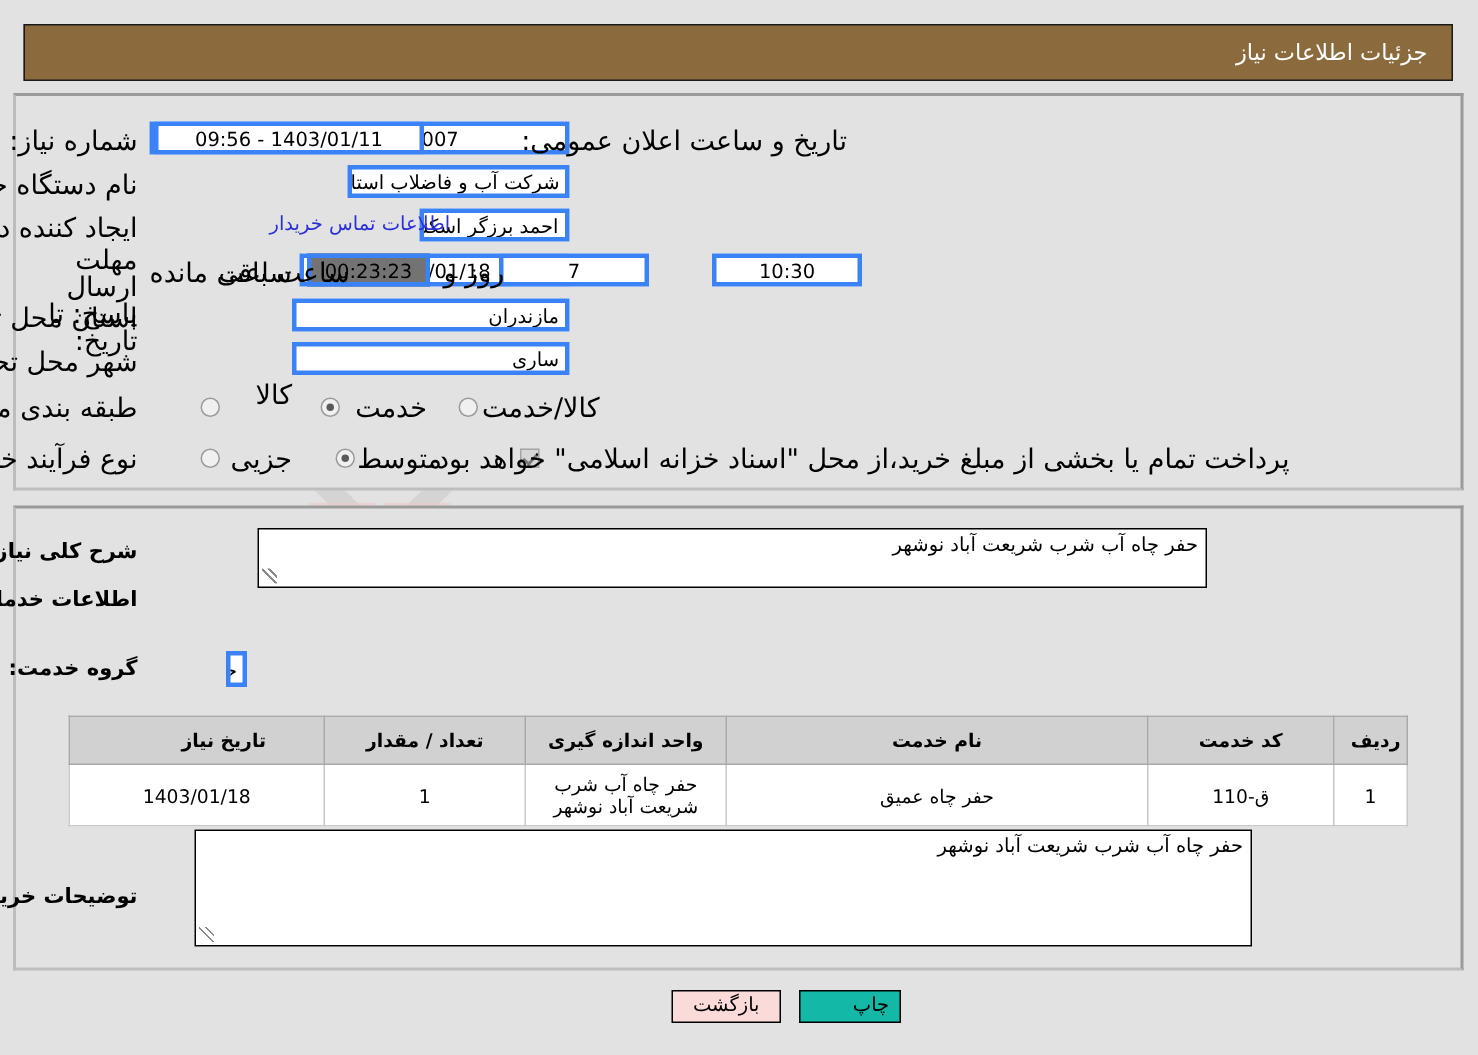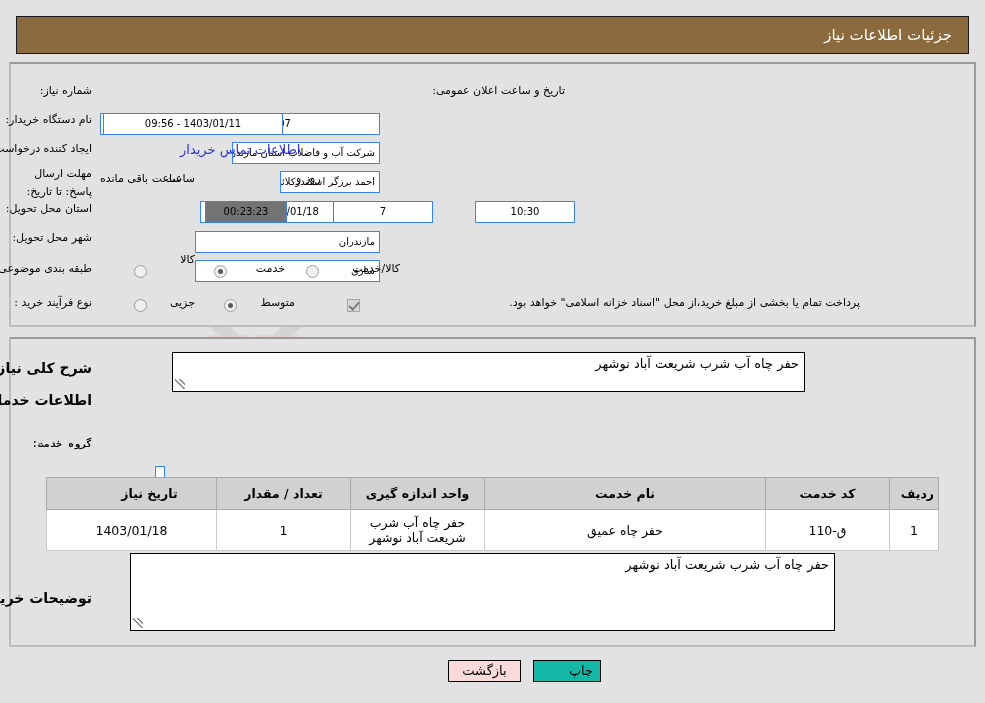--- a/index.html
+++ b/index.html
@@ -106,41 +106,40 @@
     left: 9px;
     top: 337px;
     width: 967px;
     height: 310px;
   }
 
   
   .lbl {
     position: absolute;
     white-space: nowrap;
-    font-size: 11px;
+    font-size: 18px;
     z-index: 4;
   }
   .bold { font-weight: bold; }
 
   .fld {
     position: absolute;
     box-sizing: border-box;
     background: #ffffff;
-    border: 1px solid #3b82f6;
+    border: 3px solid #3b82f6;
     font-family: "DejaVu Sans", "Liberation Sans", sans-serif;
-    font-size: 10px;
+    font-size: 13px;
     color: #000;
     padding: 0 4px;
     line-height: 20px;
     height: 22px;
     white-space: nowrap;
     overflow: hidden;
     z-index: 4;
     text-align: center;
-    margin-top: 32px;
   }
   .fld.rtl-start { text-align: right; }
   .fld.ltr-val { direction: ltr; }
   .fld.cream { background: #737373; }
 
   .ta {
     position: absolute;
     box-sizing: border-box;
     background: #ffffff;
     border: 1px solid #000000;
@@ -325,21 +324,21 @@
 <span class="chk on" style="right:625px; top:299px;"></span>
 <div class="lbl" style="right:125px; top:296px;">پرداخت تمام یا بخشی از مبلغ خرید،از محل "اسناد خزانه اسلامی" خواهد بود.</div>
 
 <div class="panel panel-bottom"></div>
 
 <div class="lbl bold" style="right:893px; top:360px; font-size:14px;">شرح کلی نیاز:</div>
 <div class="ta" style="right:180px; top:352px; left:172px; height:40px;">حفر چاه آب شرب شریعت آباد نوشهر</div>
 
 <div class="lbl bold" style="right:893px; top:392px; font-size:14px;">اطلاعات خدمات مورد نیاز</div>
 
-<div class="lbl bold" style="right:893px; top:438px; font-size:10px;font-family:Liberation Mono, monospace;">گروه خدمت:</div>
+<div class="lbl bold" style="right:893px; top:438px; font-size:14px;">گروه خدمت:</div>
 <div class="fld rtl-start" style="right:820px; top:434px; left:172px; height:24px; line-height:22px;">حفاری چاه</div>
 
 <div class="tbl-wrap">
   <table class="items">
     <thead>
       <tr>
         <th style="width:40px;text-align:right;">ردیف</th>
         <th style="width:115px;">کد خدمت</th>
         <th>نام خدمت</th>
         <th style="width:125px;">واحد اندازه گیری</th>

